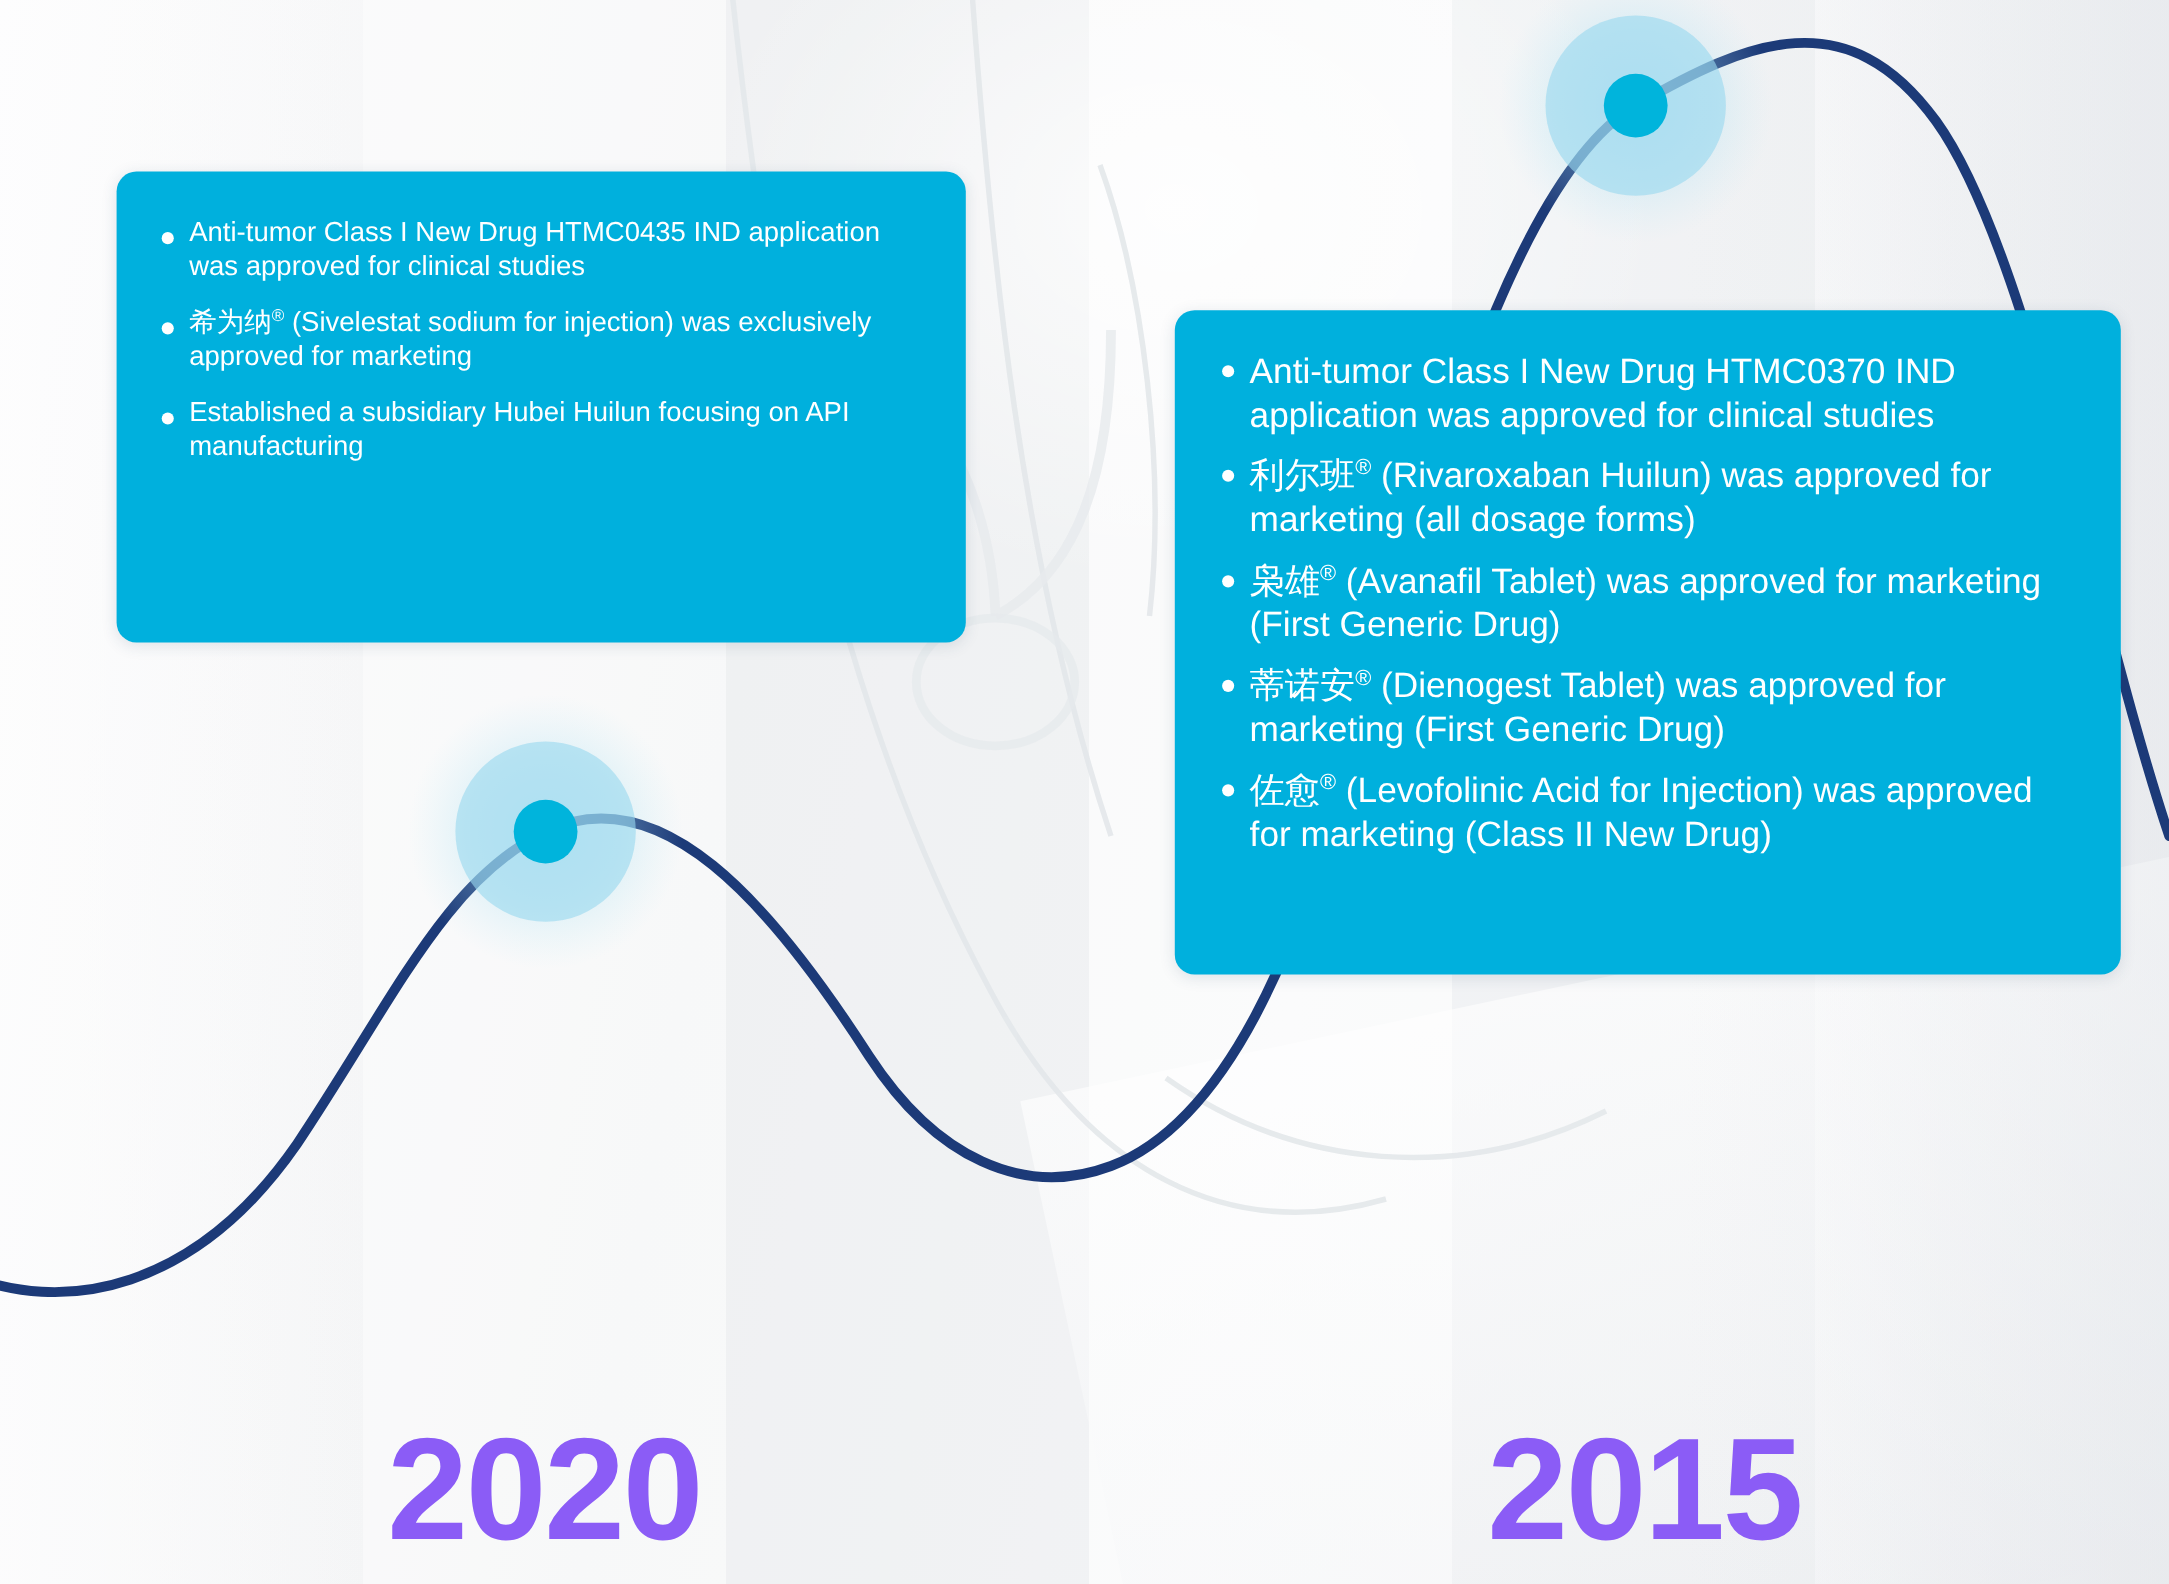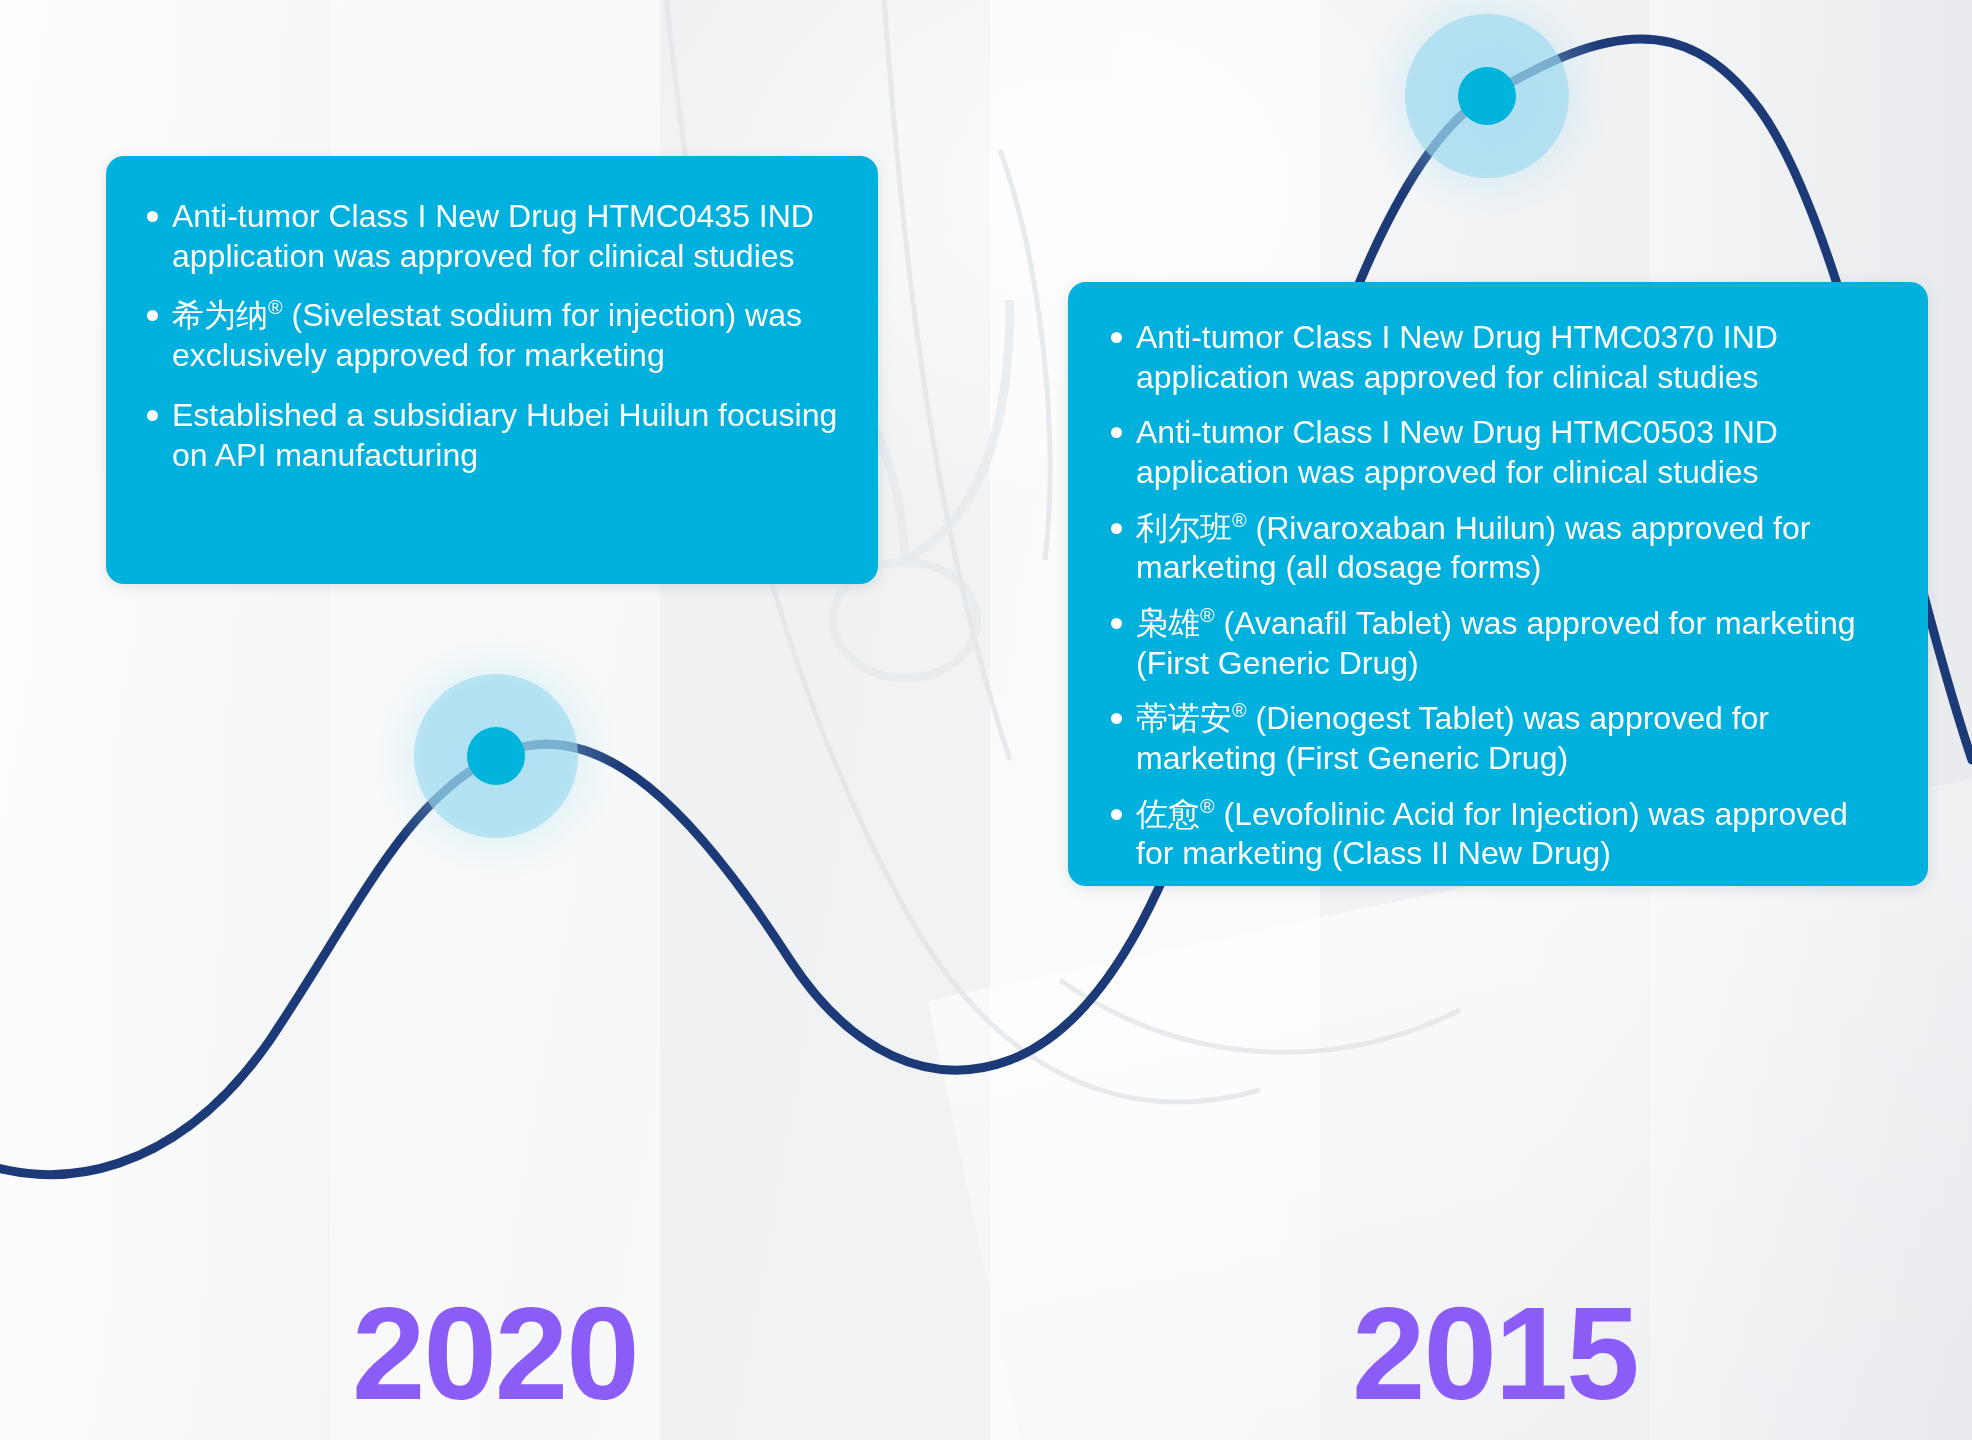--- a/index.html
+++ b/index.html
@@ -64,21 +64,21 @@
   ul.bullets li::before{
     content:"";
     position:absolute;
     left:9px;
     width:11px;height:11px;
     border-radius:50%;
     background:#ffffff;
   }
 
   #card-2020 ul.bullets li{
-    font-size:32px;
+    font-size:25px;
     line-height:1.255;
     margin-bottom:19px;
   }
   #card-2020 ul.bullets li::before{top:15px;}
 
   #card-2021 ul.bullets li{
     font-size:32px;
     line-height:1.24;
     margin-bottom:16px;
   }
@@ -161,19 +161,18 @@
   <ul class="bullets">
       <li><span>Anti-tumor Class I New Drug HTMC0435 IND application was approved for clinical studies</span></li>
       <li><span>希为纳</span><span class="reg">®</span><span> (Sivelestat sodium for injection) was exclusively approved for marketing</span></li>
       <li><span>Established a subsidiary Hubei Huilun focusing on API manufacturing</span></li>
     </ul>
 </div>
 
 <div id="card-2021" class="card">
   <ul class="bullets">
       <li><span>Anti-tumor Class I New Drug HTMC0370 IND application was approved for clinical studies</span></li>
-      <li><span>Anti-tumor Class I New Drug HTMC0503 IND application was approved for clinical studies</span></li>
       <li><span>利尔班</span><span class="reg">®</span><span> (Rivaroxaban Huilun) was approved for marketing (all dosage forms)</span></li>
       <li><span>枭雄</span><span class="reg">®</span><span> (Avanafil Tablet) was approved for marketing (First Generic Drug)</span></li>
       <li><span>蒂诺安</span><span class="reg">®</span><span> (Dienogest Tablet) was approved for marketing (First Generic Drug)</span></li>
       <li><span>佐愈</span><span class="reg">®</span><span> (Levofolinic Acid for Injection) was approved for marketing (Class II New Drug)</span></li>
     </ul>
 </div>
 
 </body></html>

